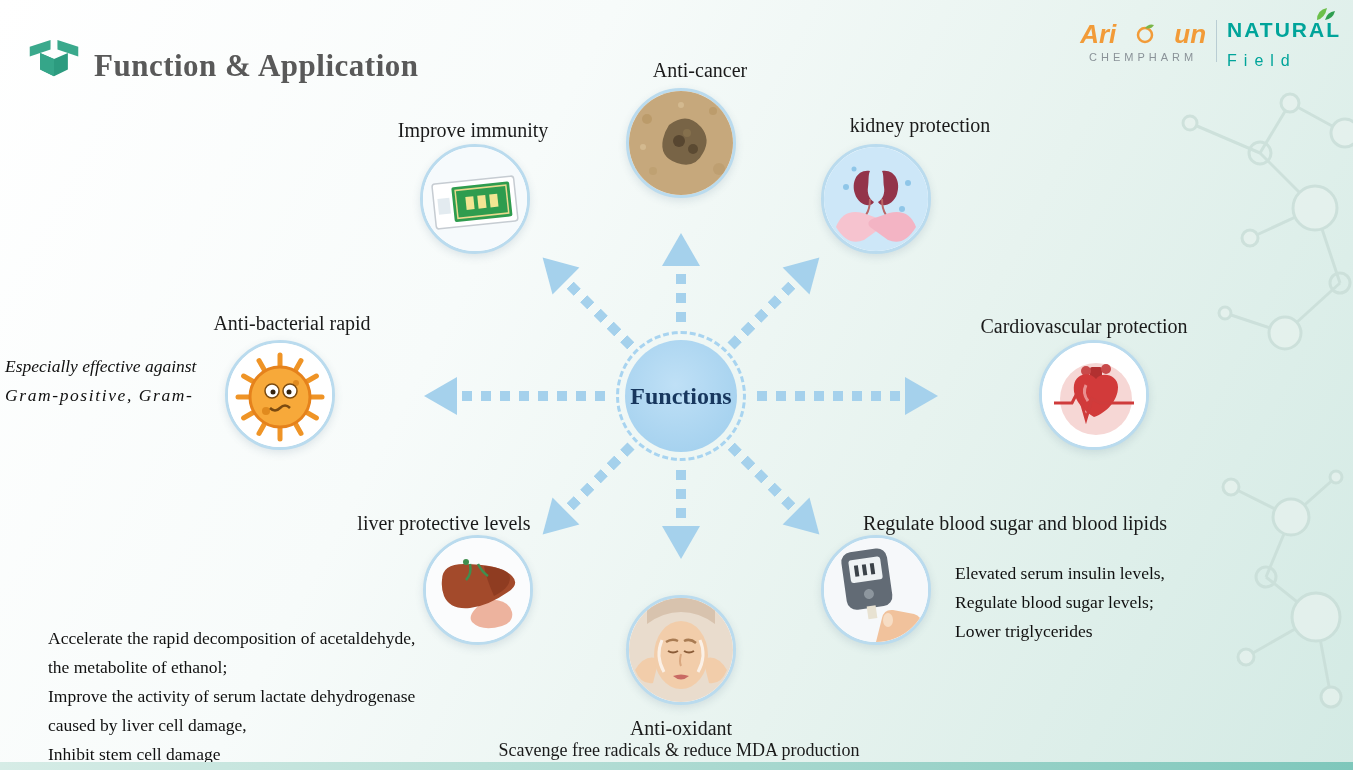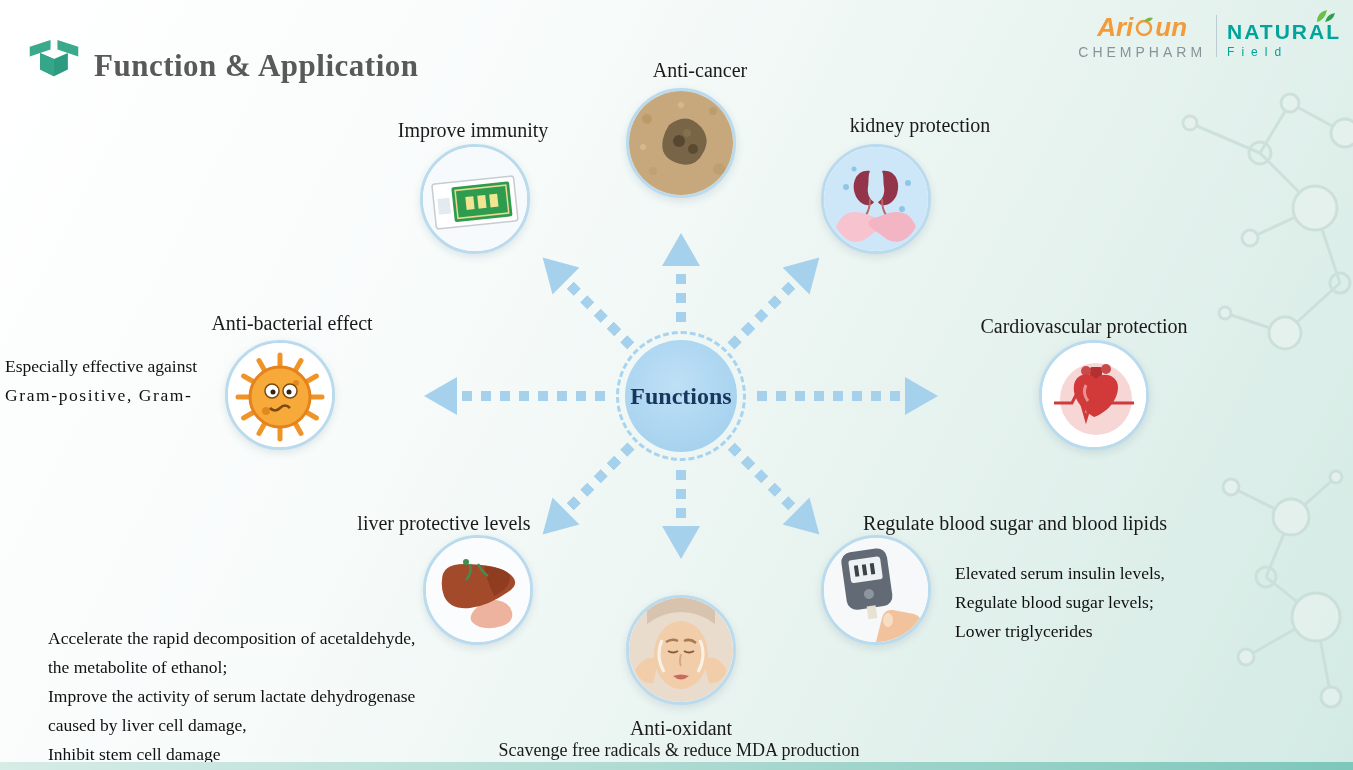--- a/index.html
+++ b/index.html
@@ -24,30 +24,30 @@
   .box-icon{position:absolute;left:28px;top:36px;}
   .page-title{
     position:absolute;left:94px;top:48px;margin:0;
     font-size:31px;font-weight:bold;color:#595959;letter-spacing:.5px;
   }
 
   
   .logo{position:absolute;right:12px;top:12px;display:flex;align-items:center;gap:10px;
         font-family:"Liberation Sans","DejaVu Sans",sans-serif;}
   .logo-left{text-align:center;}
-  .brand-line{display:flex;align-items:center;justify-content:center;gap:0;}
+  .brand-line{display:flex;align-items:center;justify-content:center;gap:18px;}
   .brand-ari{font-size:26px;font-weight:bold;color:#f29b38;font-style:italic;}
   .brand-un{font-size:26px;font-weight:bold;color:#f29b38;font-style:italic;}
   .sun-badge{display:inline-block;position:relative;top:1px;}
-  .brand-sub{font-size:14px;letter-spacing:4px;color:#8a9298;margin-top:1px;}
+  .brand-sub{font-size:11px;letter-spacing:4px;color:#8a9298;margin-top:1px;}
   .logo-divider{width:1px;height:42px;background:#b9cdd3;}
   .logo-right{text-align:left;position:relative;padding-top:6px;}
   .leaf-badge{position:absolute;right:4px;top:-6px;}
   .brand-natural{font-size:21px;font-weight:bold;color:#00a49a;letter-spacing:2px;}
-  .brand-field{font-size:12px;color:#00a49a;letter-spacing:7px;margin-top:1px;}
+  .brand-field{font-size:16px;color:#00a49a;letter-spacing:7px;margin-top:10px;}
 
   
   .hub{
     position:absolute;left:625px;top:340px;width:112px;height:112px;border-radius:50%;
     background:radial-gradient(circle at 45% 40%,#bfe0f6 0%,#a6d2ef 75%);
     display:flex;align-items:center;justify-content:center;
   }
   .hub::after{
     content:"";position:absolute;inset:-9px;border:3px dashed #a8d4f0;border-radius:50%;
   }
@@ -240,21 +240,21 @@
       <circle cx="30" cy="22" r="2.5" fill="#8fc6e8"></circle>
         <circle cx="78" cy="62" r="3" fill="#8fc6e8"></circle>
       <path d="M46 24 c-13 -2 -19 11 -15 23 c3 10 15 15 19 8 c-5 -3 -7 -9 -6 -15 c1 -6 0 -12 2 -16 z" fill="#93344a"></path>
       <path d="M58 24 c13 -2 19 11 15 23 c-3 10 -15 15 -19 8 c5 -3 7 -9 6 -15 c-1 -6 0 -12 -2 -16 z" fill="#93344a"></path>
       <path d="M46 52 q0 10 -4 16 M58 52 q0 10 4 16" stroke="#b66" stroke-width="2" fill="none"></path>
       <path d="M12 80 q7 -19 27 -14 l17 6 q6 3 2 8 l-18 13 q-16 7 -28 -13 z" fill="#f6c3cf"></path>
       <path d="M92 80 q-7 -19 -27 -14 l-17 6 q-6 3 -2 8 l18 13 q16 7 28 -13 z" fill="#f3b4c4"></path>
     </svg>
   </div>
 
-  <div class="node-label" style="left:292px;top:312px;">Anti-bacterial effect</div>
+  <div class="node-label" style="left:292px;top:312px;">Anti-bacterial rapid</div>
   <div class="node" style="left:225px;top:340px;">
     <svg viewBox="0 0 104 104">
       <rect width="104" height="104" fill="#ffffff"></rect>
       <g stroke="#ef9426" stroke-width="5" stroke-linecap="round">
         <line x1="83" y1="54" x2="94" y2="54"></line>
           <line x1="78.8" y1="69.5" x2="88.4" y2="75"></line>
         <line x1="67.5" y1="80.8" x2="73" y2="90.4"></line>
           <line x1="52" y1="85" x2="52" y2="96"></line>
         <line x1="36.5" y1="80.8" x2="31" y2="90.4"></line>
           <line x1="25.2" y1="69.5" x2="15.6" y2="75"></line>
@@ -268,21 +268,21 @@
       <circle cx="52" cy="54" r="30" fill="#f7a93a" stroke="#e5821c" stroke-width="3"></circle>
       <circle cx="38" cy="68" r="4" fill="#e08a1e"></circle>
         <circle cx="68" cy="40" r="3" fill="#e08a1e"></circle>
       <circle cx="44" cy="48" r="7" fill="#fff" stroke="#7a4a10" stroke-width="1.5"></circle>
       <circle cx="62" cy="48" r="7" fill="#fff" stroke="#7a4a10" stroke-width="1.5"></circle>
       <circle cx="45" cy="49" r="2.5" fill="#33230f"></circle>
         <circle cx="61" cy="49" r="2.5" fill="#33230f"></circle>
       <path d="M42 65 q5 5 10 0 q5 -5 10 0" stroke="#7a4a10" fill="none" stroke-width="2.5"></path>
     </svg>
   </div>
-  <div class="desc" style="left:5px;top:352px;width:215px;">
+  <div class="desc" style="left:5px;top:352px;width:215px;font-style:italic;">
     <div>Especially effective against</div>
     <div class="ls">Gram-positive, Gram-</div>
   </div>
 
   <div class="node-label" style="left:1084px;top:315px;">Cardiovascular protection</div>
   <div class="node" style="left:1039px;top:340px;">
     <svg viewBox="0 0 104 104">
       <rect width="104" height="104" fill="#ffffff"></rect>
       <circle cx="54" cy="56" r="36" fill="#f6d7d5"></circle>
       <rect x="48" y="24" width="12" height="12" rx="2" fill="#b23030"></rect>

